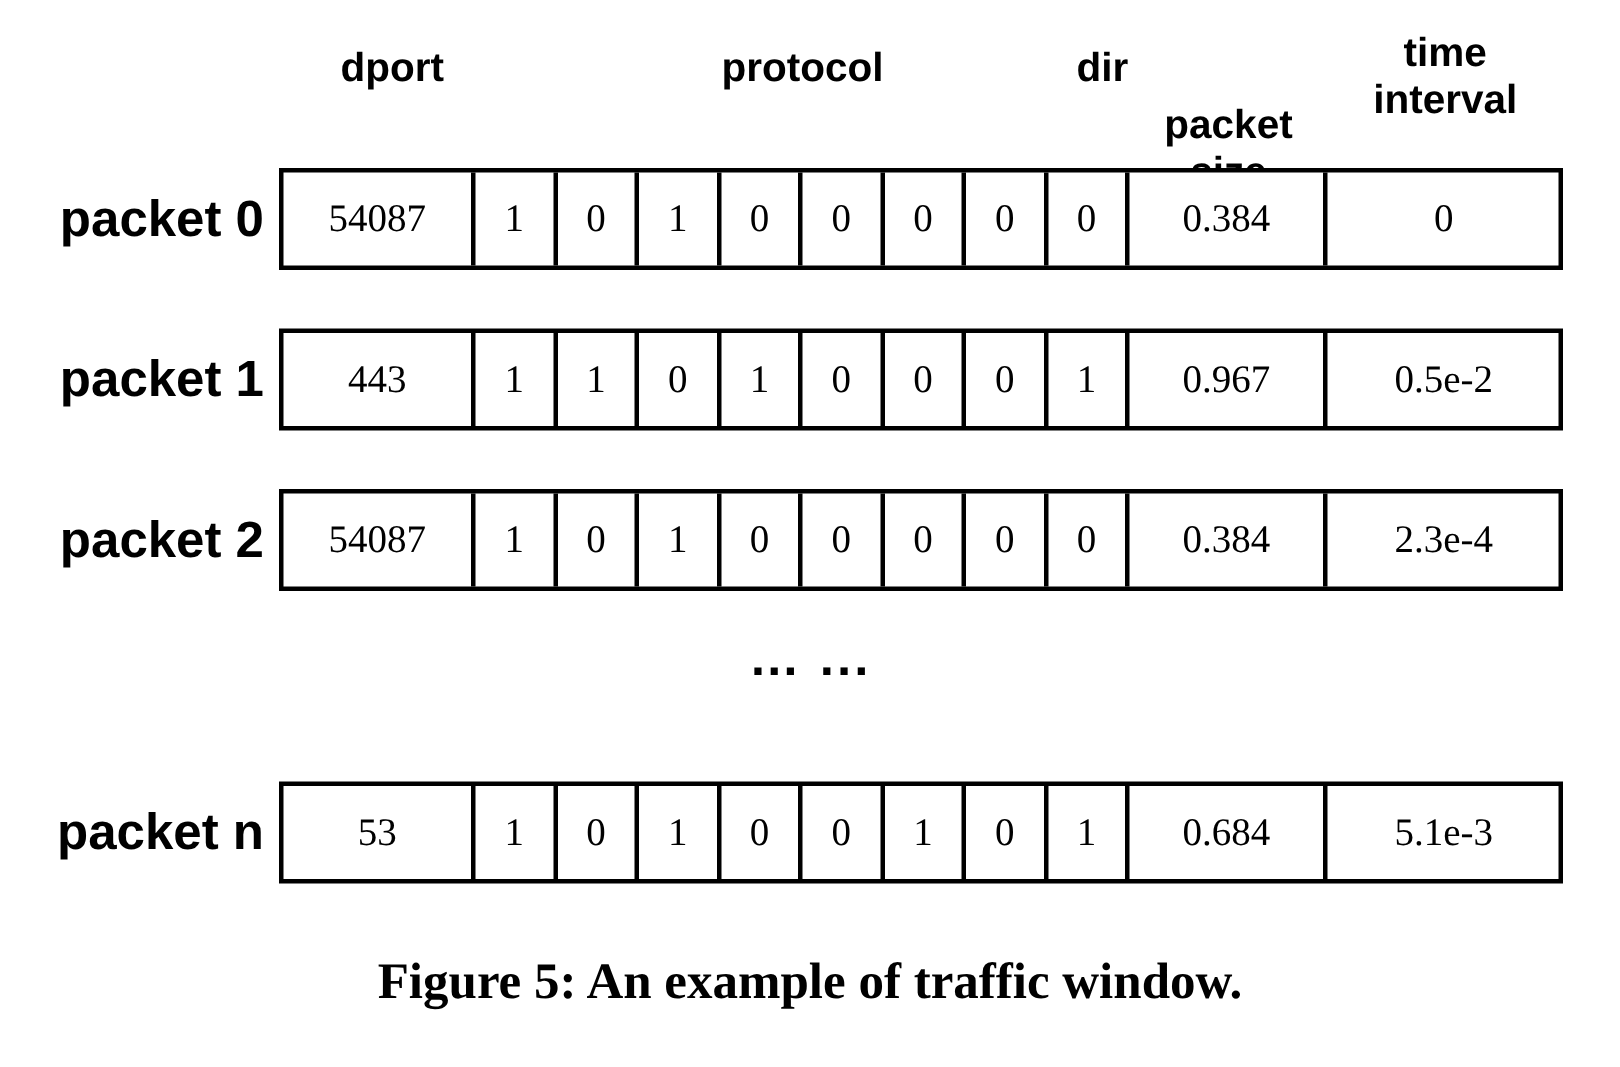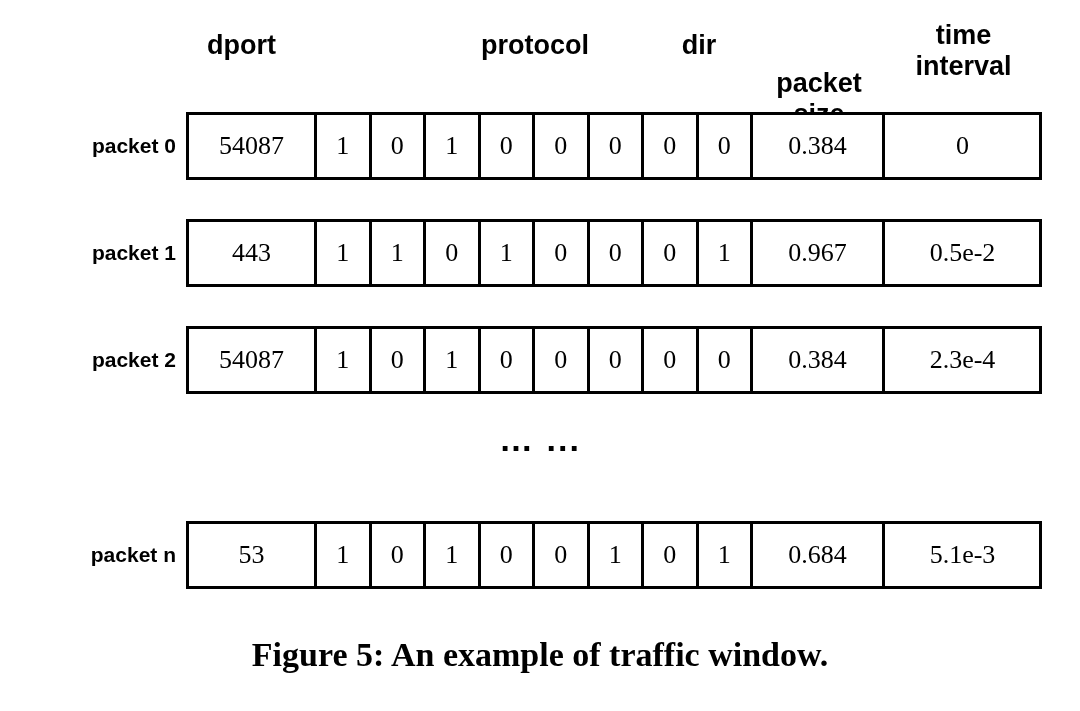--- a/index.html
+++ b/index.html
@@ -26,43 +26,43 @@
   }
   .hdr {
     position: absolute;
     font-weight: bold;
     font-size: 27px;
     line-height: 31px;
     text-align: center;
     color: #000;
     white-space: pre-line;
   }
-  #hdr-dport   { left: 176px; top: 30px; width: 131px; }
+  #hdr-dport   { left: 196px; top: 30px; width: 131px; }
   #hdr-protocol{ left: 317px; top: 30px; width: 436px; }
-  #hdr-dir     { left: 644px; top: 30px; width: 110px; }
+  #hdr-dir     { left: 680px; top: 30px; width: 110px; }
   #hdr-packet-size { left: 753px; top: 20px; width: 132px; margin-top: 48px; }
   #hdr-time-interval { left: 885px; top: 20px; width: 157px; }
 
   
   .row-wrap {
     position: absolute;
     left: 0;
     width: 1080px;
     height: 68px;
   }
   .row-label {
     position: absolute;
     left: 16px;
     top: 0;
     width: 160px;
     height: 68px;
     line-height: 68px;
     text-align: right;
     font-weight: bold;
-    font-size: 21px;
+    font-size: 34px;
     color: #000;
   }
   .row-cells {
     position: absolute;
     left: 186px;
     top: 0;
     width: 856px;
     height: 68px;
     display: flex;
     box-sizing: border-box;

